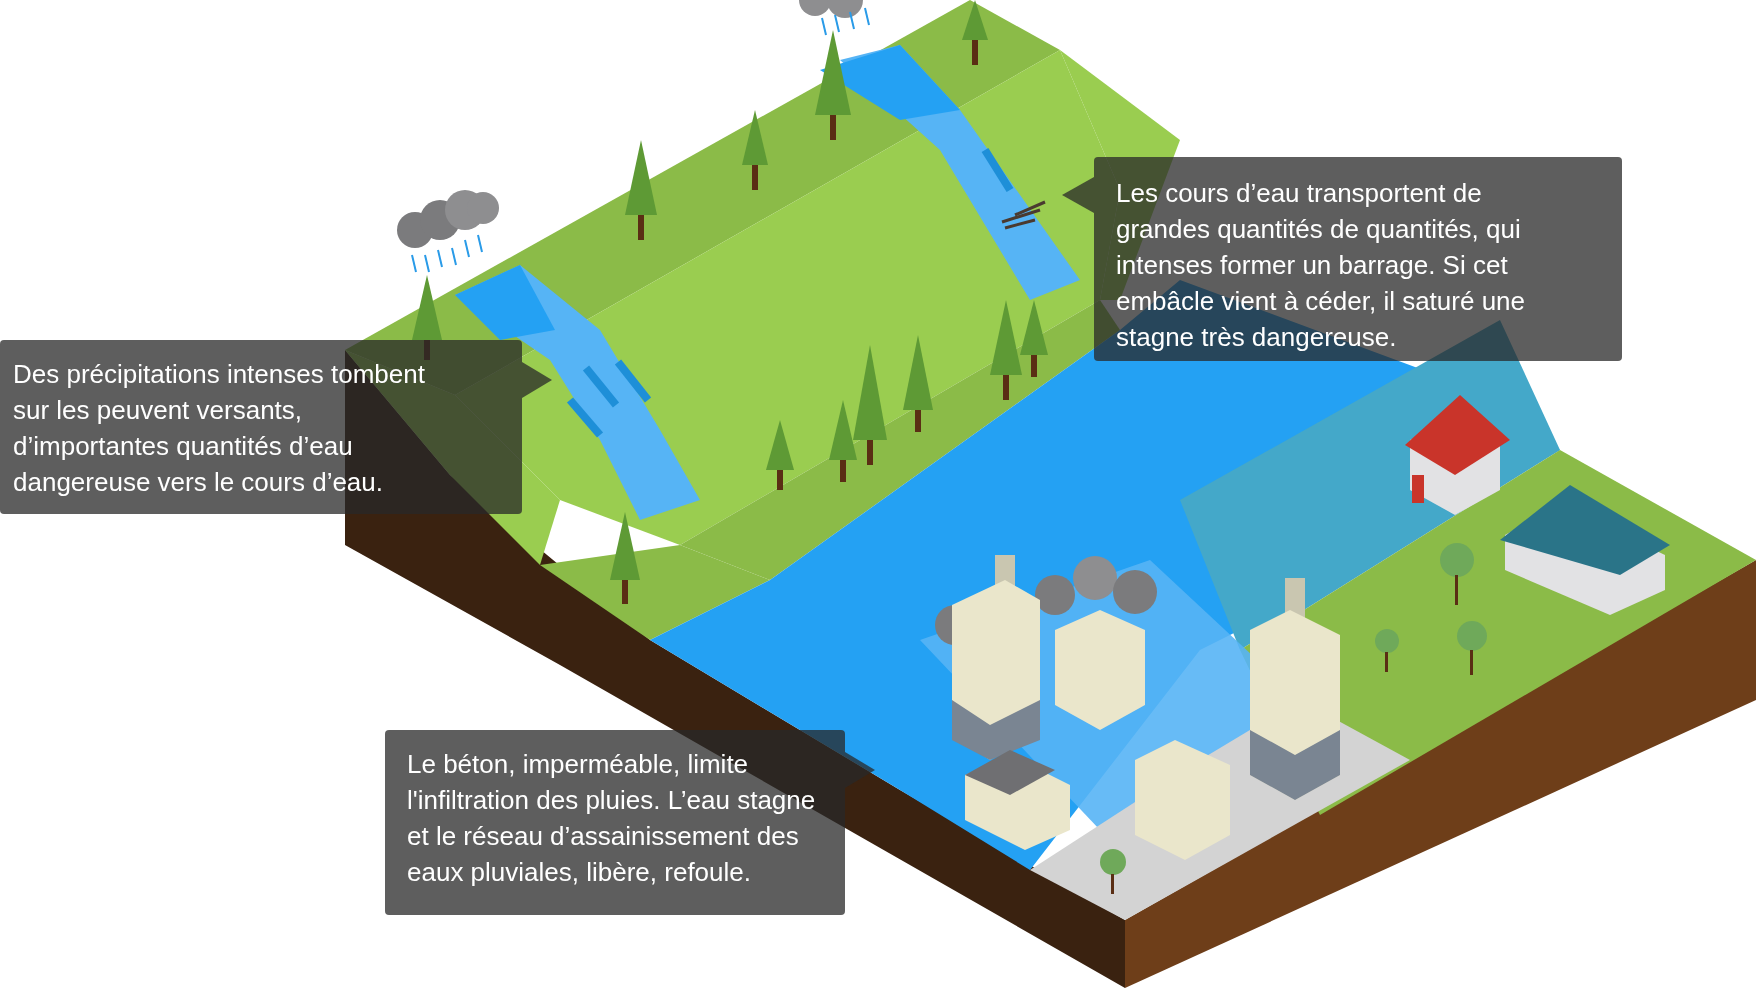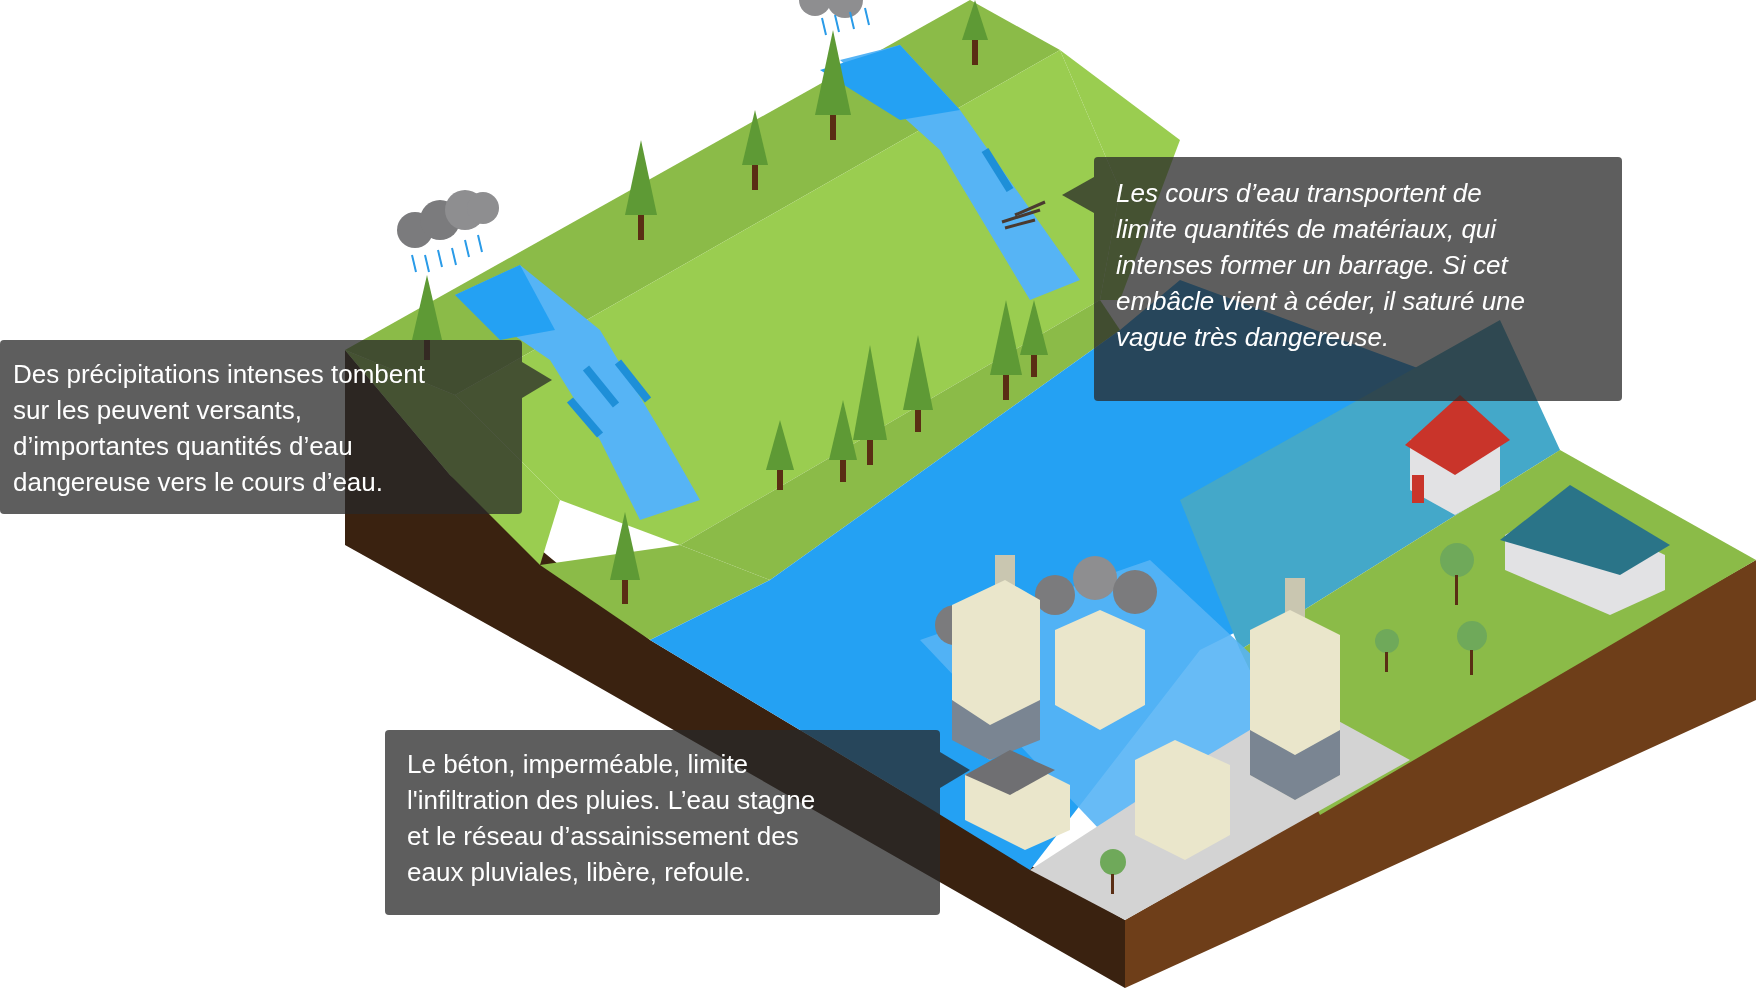--- a/index.html
+++ b/index.html
@@ -12,23 +12,23 @@
     border-radius: 4px;
     font-family: "Liberation Sans", sans-serif;
     font-size: 26px;
     line-height: 36px;
     box-sizing: border-box;
   }
   .callout .line { display: block; white-space: nowrap; }
   .callout .pointer { position: absolute; width: 0; height: 0; }
   #callout-rain { left: 0; top: 340px; width: 522px; height: 174px; padding: 16px 0 4px 13px; }
   #callout-rain .pointer { right: -30px; top: 22px; border-top: 18px solid transparent; border-bottom: 18px solid transparent; border-left: 30px solid rgba(40,40,40,0.75); }
-  #callout-debris { left: 1094px; top: 157px; width: 528px; height: 244px; padding: 18px 0 0 22px; font-style: italic; }
+  #callout-debris { left: 1094px; top: 157px; width: 528px; height: 204px; padding: 18px 0 0 22px; }
   #callout-debris .pointer { left: -32px; top: 20px; border-top: 18px solid transparent; border-bottom: 18px solid transparent; border-right: 32px solid rgba(40,40,40,0.75); }
-  #callout-concrete { left: 385px; top: 730px; width: 555px; height: 185px; padding: 16px 0 0 22px; }
+  #callout-concrete { left: 385px; top: 730px; width: 460px; height: 185px; padding: 16px 0 0 22px; }
   #callout-concrete .pointer { right: -30px; top: 22px; border-top: 18px solid transparent; border-bottom: 18px solid transparent; border-left: 30px solid rgba(40,40,40,0.75); }
 </style>
 </head>
 <body>
 
 <svg id="scene" viewBox="0 0 1756 988" xmlns="http://www.w3.org/2000/svg">
 
   <g>
     <polygon points="345,350 345,545 560,665 1125,988 1125,920 900,790 650,640 450,475" fill="#3A2210"></polygon>
     <polygon points="1125,920 1756,560 1756,700 1125,988" fill="#6E3E19"></polygon>
@@ -212,24 +212,24 @@
   <span class="pointer"></span>
   <span class="line">Des précipitations intenses tombent</span>
   <span class="line">sur les peuvent versants,</span>
   <span class="line">d’importantes quantités d’eau</span>
   <span class="line">dangereuse vers le cours d’eau.</span>
 </div>
 
 <div class="callout" id="callout-debris">
   <span class="pointer"></span>
   <span class="line">Les cours d’eau transportent de</span>
-  <span class="line">limite quantités de matériaux, qui</span>
+  <span class="line">grandes quantités de quantités, qui</span>
   <span class="line">intenses former un barrage. Si cet</span>
   <span class="line">embâcle vient à céder, il saturé une</span>
-  <span class="line">vague très dangereuse.</span>
+  <span class="line">stagne très dangereuse.</span>
 </div>
 
 <div class="callout" id="callout-concrete">
   <span class="pointer"></span>
   <span class="line">Le béton, imperméable, limite</span>
   <span class="line">l'infiltration des pluies. L’eau stagne</span>
   <span class="line">et le réseau d’assainissement des</span>
   <span class="line">eaux pluviales, libère, refoule.</span>
 </div>
 

